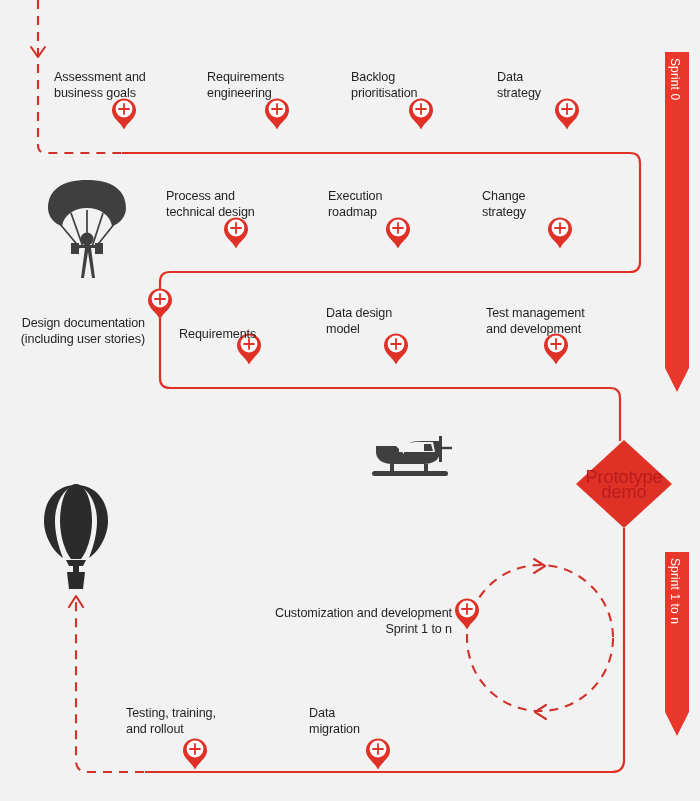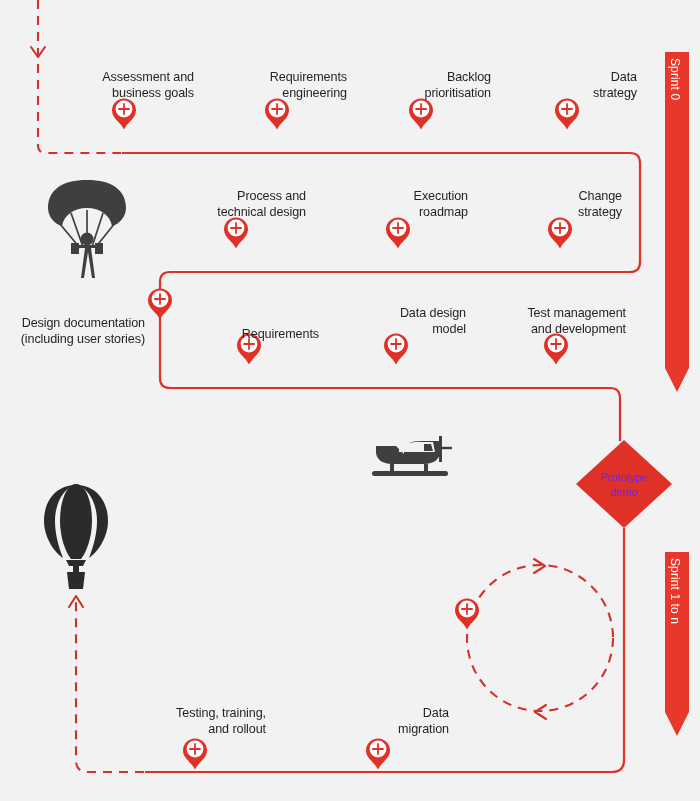--- a/index.html
+++ b/index.html
@@ -29,42 +29,42 @@
     width: 700px;
     height: 801px;
     overflow: visible;
   }
   .node-label {
     position: absolute;
     font-family: "Liberation Sans", sans-serif;
     font-size: 12.6px;
     line-height: 15.5px;
     color: #231f20;
-    text-align: right;
+    text-align: left;
     white-space: pre-line;
     letter-spacing: -0.1px;
   }
   .node-label.align-right {
     text-align: right;
   }
   .sprint-band-text {
     position: absolute;
     font-family: "Liberation Sans", sans-serif;
     font-size: 12px;
     color: #ffffff;
     white-space: nowrap;
     transform-origin: 0 0;
     letter-spacing: 0.1px;
   }
   .diamond-text {
     position: absolute;
     font-family: "Liberation Sans", sans-serif;
-    font-size: 11px;
+    font-size: 18px;
     line-height: 14.5px;
-    color: #6d28d9;
+    color: #b91c1c;
     text-align: center;
     white-space: pre-line;
   }
 </style>
 </head>
 <body>
 
 <div id="diagram-root">
 
   <svg class="layer" viewBox="0 0 700 801">
@@ -231,20 +231,22 @@
 strategy</div>
 
   <div class="node-label align-right" style="left:0px;  top:316px; width:145px;">Design documentation
 (including user stories)</div>
   <div class="node-label" style="left:179px; top:327px; width:140px;">Requirements</div>
   <div class="node-label" style="left:326px; top:306px; width:140px;">Data design
 model</div>
   <div class="node-label" style="left:486px; top:306px; width:140px;">Test management
 and development</div>
 
+  <div class="node-label align-right" style="left:200px; top:606px; width:252px;">Customization and development
+Sprint 1 to n</div>
 
   <div class="node-label" style="left:126px; top:706px; width:140px;">Testing, training,
 and rollout</div>
   <div class="node-label" style="left:309px; top:706px; width:140px;">Data
 migration</div>
 
   <div class="diamond-text" style="left:579px; top:470px; width:90px;">Prototype
 demo</div>
 
   <div class="sprint-band-text" style="left:682px; top:58px; transform:rotate(90deg);">Sprint 0</div>

